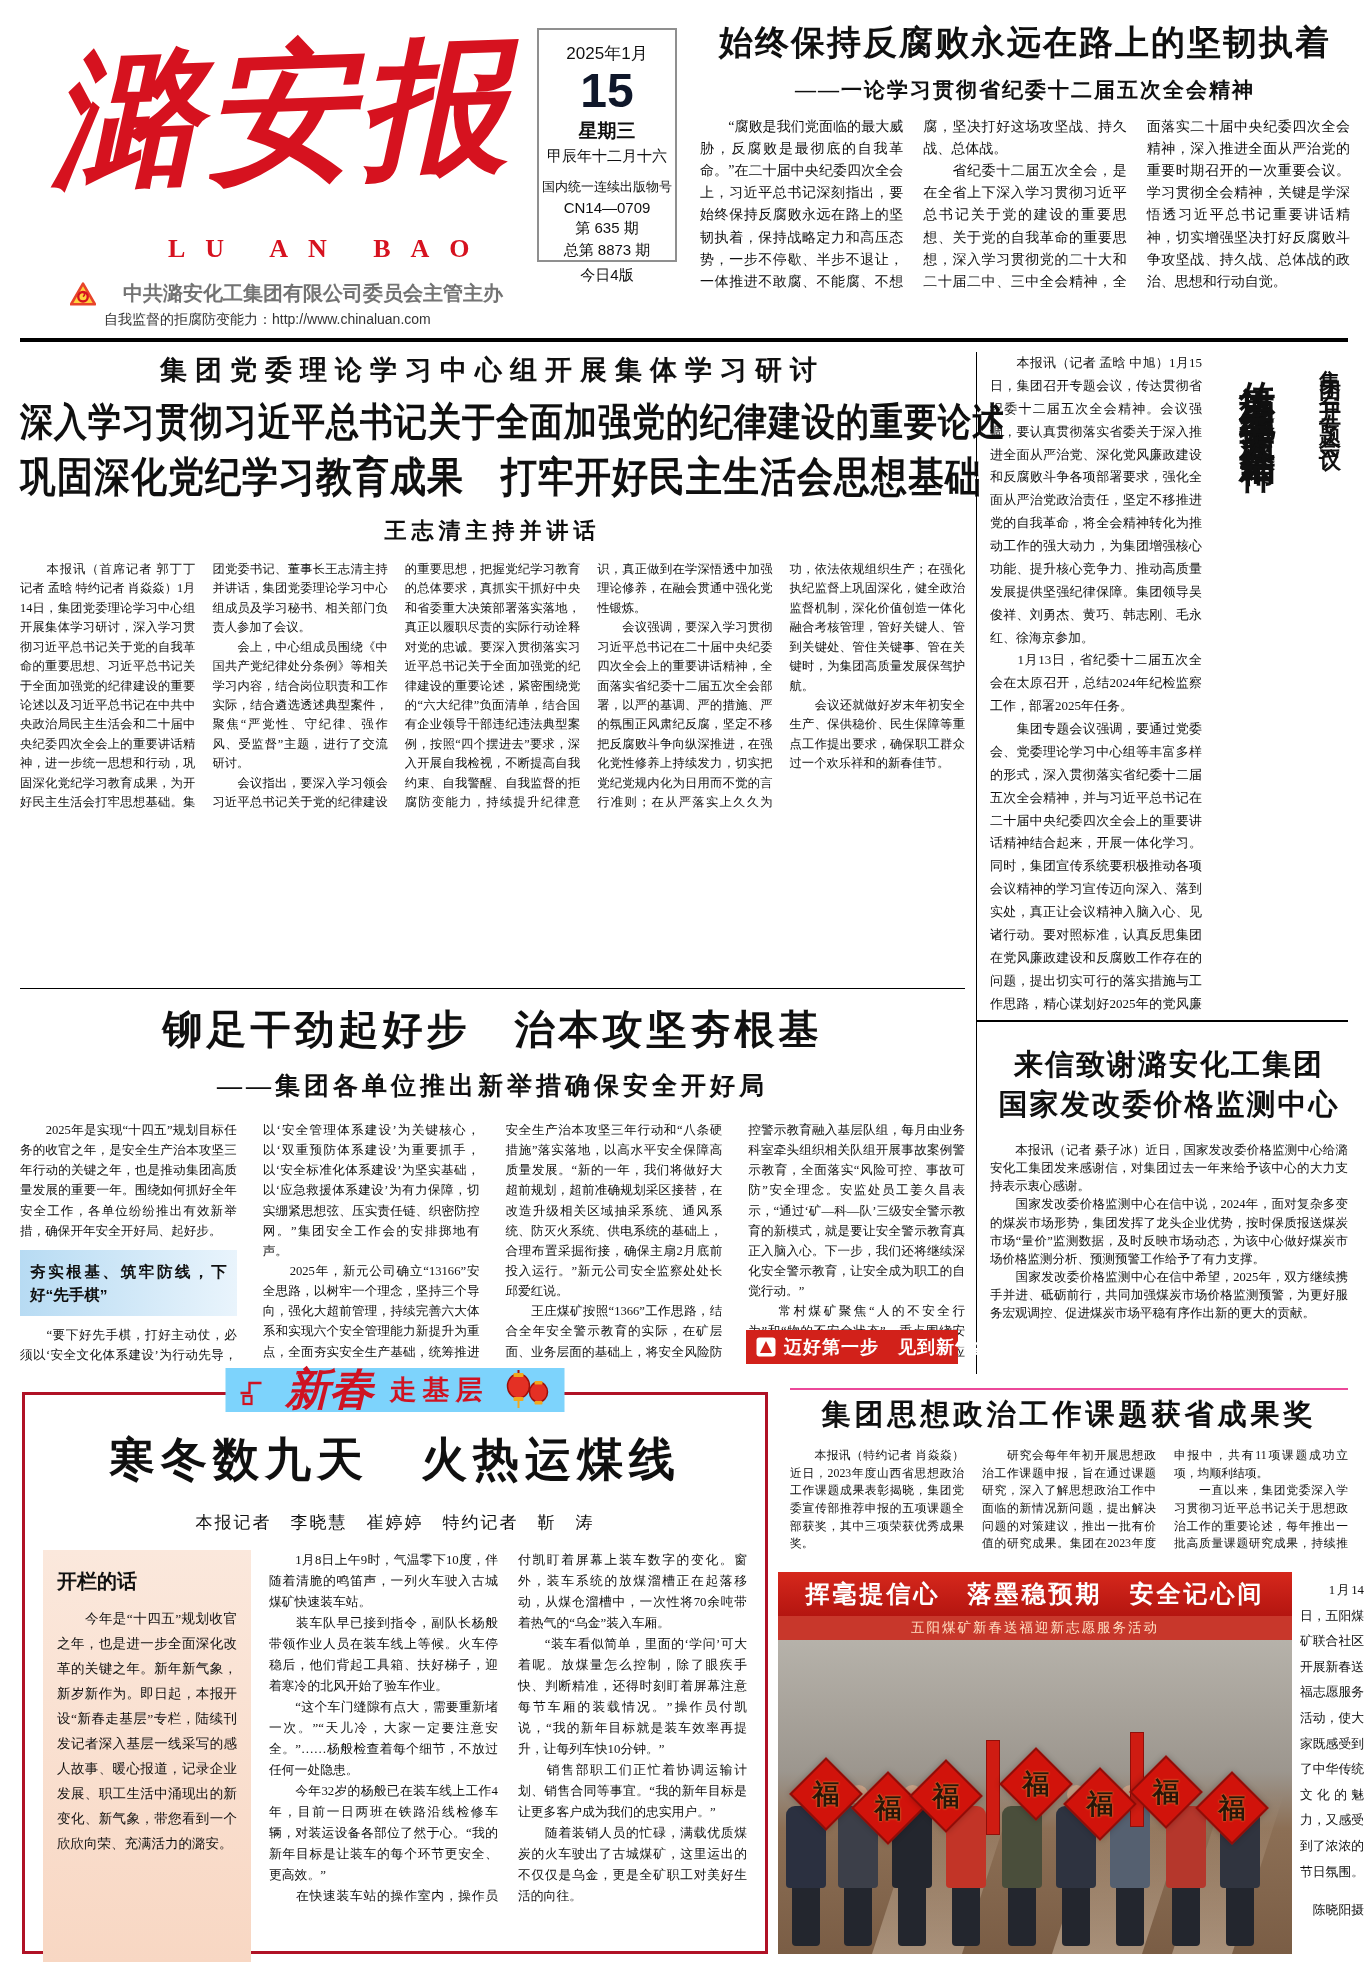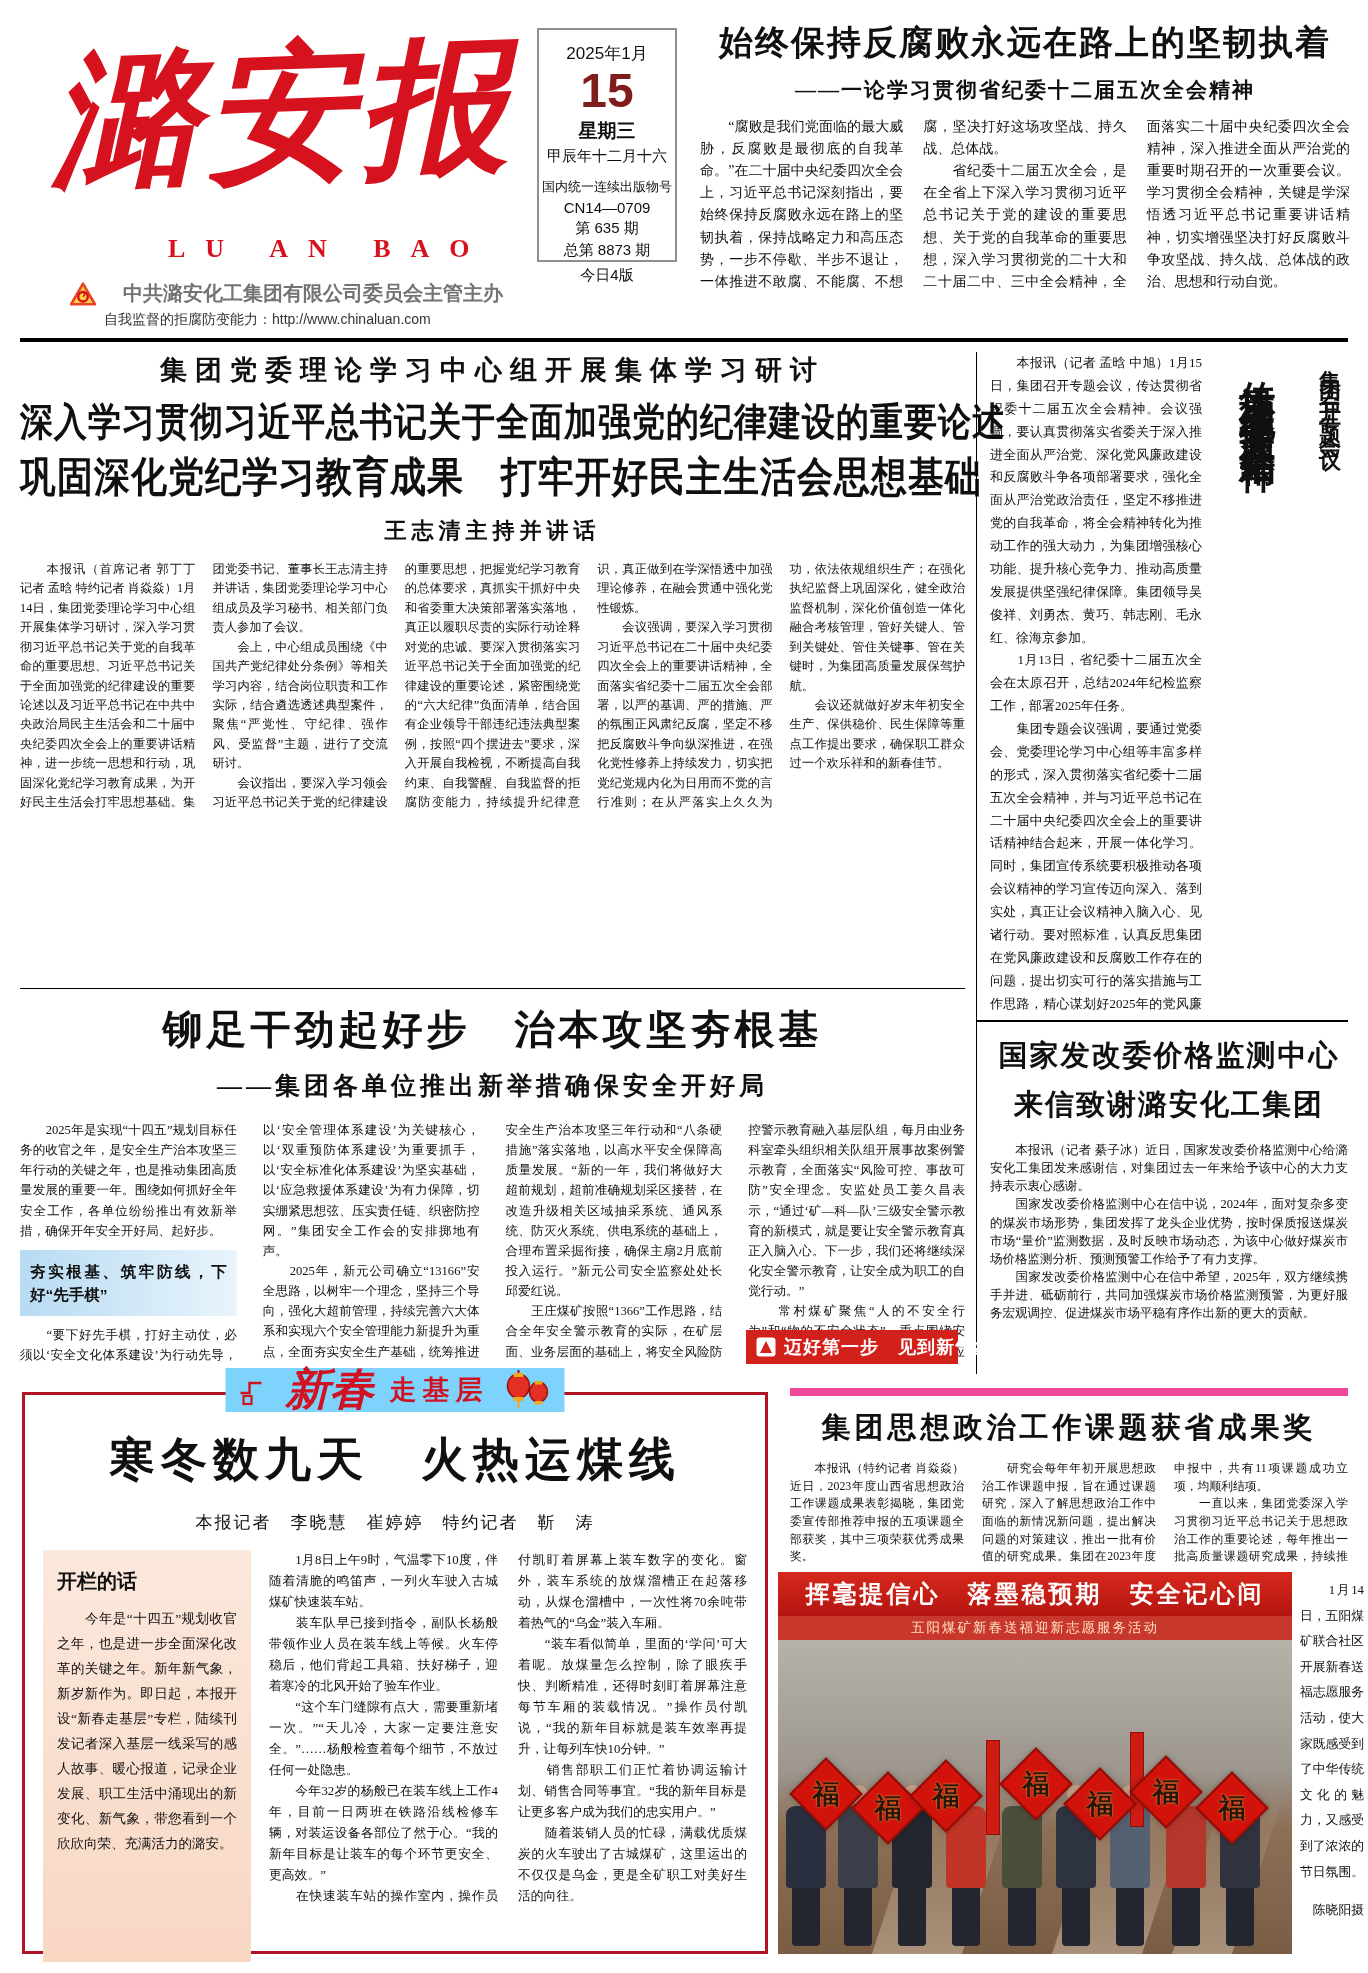--- a/index.html
+++ b/index.html
@@ -36,21 +36,21 @@
     position:absolute;left:104px;top:311px;font-size:14px;color:#333;
     font-family:"Liberation Sans","DejaVu Sans",sans-serif;white-space:nowrap;
   }
 
   .date-box{
     position:absolute;left:537px;top:28px;width:140px;height:234px;
     border:2px solid #8f8f8f;display:flex;flex-direction:column;align-items:center;
     padding-top:12px;font-family:"Liberation Sans","DejaVu Sans",sans-serif;
   }
   .db-ym{font-size:17px;color:#111;}
-  .db-day{font-size:48px;font-weight:900;color:#7f1d1d;line-height:1.08;}
+  .db-day{font-size:48px;font-weight:900;color:#0f172a;line-height:1.08;}
   .db-week{font-size:19px;font-weight:bold;margin-top:1px;}
   .db-lunar{font-size:15px;margin-top:3px;white-space:nowrap;}
   .db-issn-label{font-size:13px;margin-top:12px;white-space:nowrap;}
   .db-issn{font-size:15px;margin-top:3px;}
   .db-issue{font-size:15px;margin-top:3px;}
   .db-total{font-size:15px;margin-top:3px;}
   .db-pages{font-size:15px;margin-top:6px;}
 
   .editorial{position:absolute;left:700px;top:20px;width:650px;}
   .ed-title{font-size:34px;font-weight:900;text-align:center;letter-spacing:2px;white-space:nowrap;}
@@ -135,21 +135,21 @@
     width:208px;height:412px;background:linear-gradient(180deg,#fbe8dc,#f8d7c3);
     padding:18px 14px;flex:none;
   }
   .note-title{font-size:20px;font-weight:bold;margin-bottom:12px;
     font-family:"Liberation Sans","DejaVu Sans",sans-serif;}
   .note-body{font-size:13.5px;line-height:1.85;text-align:justify;white-space:pre-line;overflow:hidden;height:330px;}
   .bc-body{flex:1;column-count:2;column-gap:20px;font-size:12.8px;line-height:1.64;
     text-align:justify;height:412px;overflow:hidden;white-space:pre-line;}
 
   
-  .award{position:absolute;left:790px;top:1388px;width:558px;border-top:8px solid #ec4899;padding-top:12px;}
+  .award{position:absolute;left:790px;top:1388px;width:558px;border-top:2px solid #ec4899;padding-top:5px;}
   .a-head{font-size:29px;font-weight:900;text-align:center;letter-spacing:4px;white-space:nowrap;}
   .a-body{margin-top:12px;column-count:3;column-gap:18px;font-size:11.8px;line-height:1.5;
     text-align:justify;height:112px;overflow:hidden;white-space:pre-line;}
 
   
   .photo{position:absolute;left:778px;top:1572px;width:514px;height:382px;overflow:hidden;background:#a8a49c;}
   .ph-banner1{height:44px;background:linear-gradient(180deg,#d6281c,#b41510);color:#fff;
     font-family:"Liberation Sans","DejaVu Sans",sans-serif;font-weight:900;font-size:24px;
     text-align:center;line-height:44px;letter-spacing:3px;white-space:nowrap;}
   .ph-banner2{height:24px;background:#c8372b;color:#ffe0c2;font-size:13.5px;text-align:center;
@@ -232,22 +232,22 @@
   <div class="meeting">
     <div class="m-body">　　本报讯（记者 孟晗 中旭）1月15日，集团召开专题会议，传达贯彻省纪委十二届五次全会精神。会议强调，要认真贯彻落实省委关于深入推进全面从严治党、深化党风廉政建设和反腐败斗争各项部署要求，强化全面从严治党政治责任，坚定不移推进党的自我革命，将全会精神转化为推动工作的强大动力，为集团增强核心功能、提升核心竞争力、推动高质量发展提供坚强纪律保障。集团领导吴俊祥、刘勇杰、黄巧、韩志刚、毛永红、徐海京参加。
 　　1月13日，省纪委十二届五次全会在太原召开，总结2024年纪检监察工作，部署2025年任务。
 　　集团专题会议强调，要通过党委会、党委理论学习中心组等丰富多样的形式，深入贯彻落实省纪委十二届五次全会精神，并与习近平总书记在二十届中央纪委四次全会上的重要讲话精神结合起来，开展一体化学习。同时，集团宣传系统要积极推动各项会议精神的学习宣传迈向深入、落到实处，真正让会议精神入脑入心、见诸行动。要对照标准，认真反思集团在党风廉政建设和反腐败工作存在的问题，提出切实可行的落实措施与工作思路，精心谋划好2025年的党风廉政建设和反腐败工作会议，（下转第二版）</div>
     <div class="m-head">传达贯彻省纪委十二届五次全会精神</div>
     <div class="m-kick">集团召开专题会议</div>
   </div>
   <div class="hrule-right"></div>
 
   <div class="thanks">
+    <div class="t-head t-head2">来信致谢潞安化工集团</div>
     <div class="t-head">国家发改委价格监测中心</div>
-    <div class="t-head t-head2">来信致谢潞安化工集团</div>
     <div class="t-body">　　本报讯（记者 綦子冰）近日，国家发改委价格监测中心给潞安化工集团发来感谢信，对集团过去一年来给予该中心的大力支持表示衷心感谢。
 　　国家发改委价格监测中心在信中说，2024年，面对复杂多变的煤炭市场形势，集团发挥了龙头企业优势，按时保质报送煤炭市场“量价”监测数据，及时反映市场动态，为该中心做好煤炭市场价格监测分析、预测预警工作给予了有力支撑。
 　　国家发改委价格监测中心在信中希望，2025年，双方继续携手并进、砥砺前行，共同加强煤炭市场价格监测预警，为更好服务宏观调控、促进煤炭市场平稳有序作出新的更大的贡献。</div>
   </div>
 
   <div class="hrule-left"></div>
   <div class="safety">
     <div class="s-head">铆足干劲起好步　治本攻坚夯根基</div>
     <div class="s-sub">——集团各单位推出新举措确保安全开好局</div>
     <div class="s-cols">

